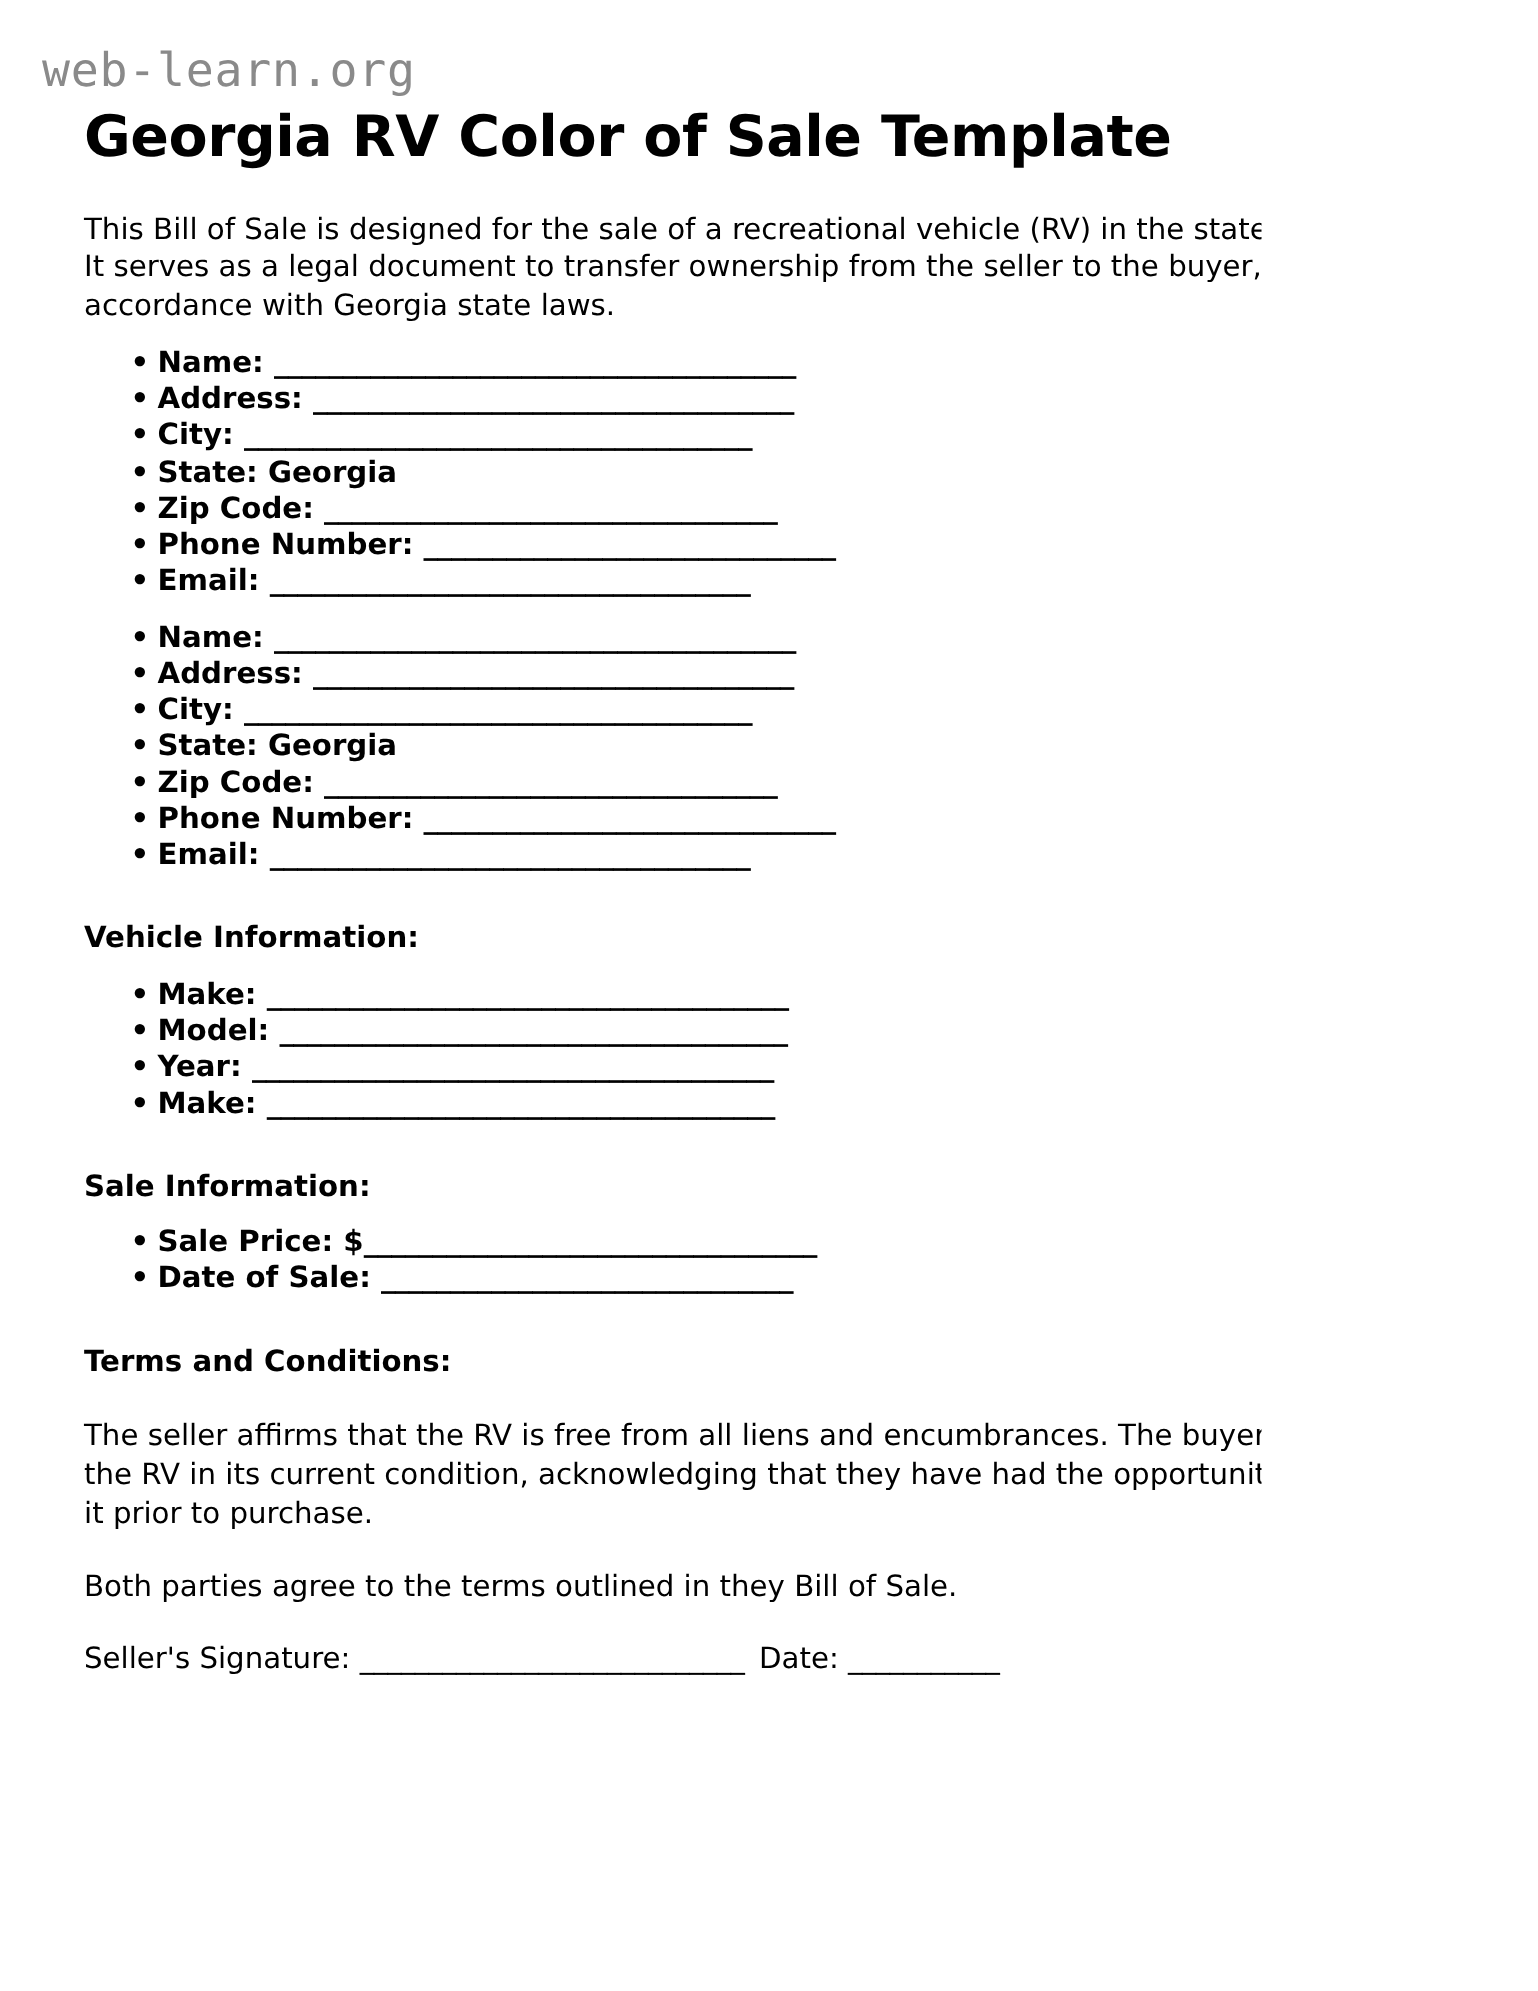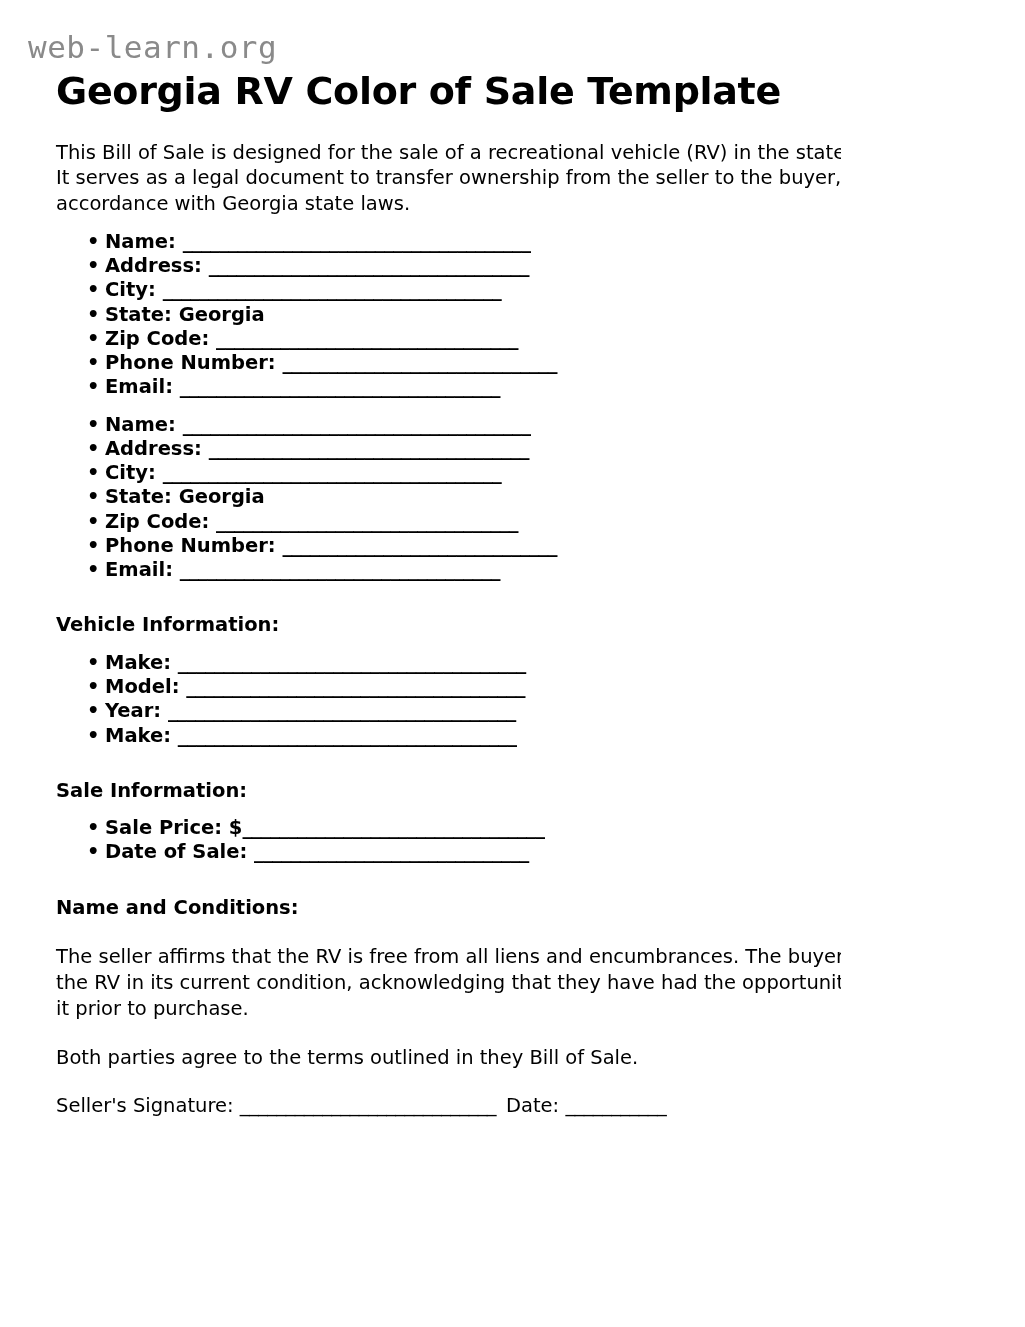--- a/index.html
+++ b/index.html
@@ -126,20 +126,20 @@
       <li><span>Year: </span><span class="blank">______________________________________</span></li>
       <li><span>Make: </span><span class="blank">_____________________________________</span></li>
     </ul>
 
     <h2 class="section-heading">Sale Information:</h2>
     <ul class="field-list">
       <li><span>Sale Price: $</span><span class="blank">_________________________________</span></li>
       <li><span>Date of Sale: </span><span class="blank">______________________________</span></li>
     </ul>
 
-    <h2 class="section-heading">Name and Conditions:</h2>
+    <h2 class="section-heading">Terms and Conditions:</h2>
     <p class="para">The seller affirms that the RV is free from all liens and encumbrances. The buyer accepts the RV in its current condition, acknowledging that they have had the opportunity to inspect it prior to purchase.</p>
     <p class="para">Both parties agree to the terms outlined in they Bill of Sale.</p>
 
     <div class="sig-line"><span>Seller's Signature: </span><span class="blank">____________________________</span><span class="sig-gap"></span><span>Date: </span><span class="blank">___________</span></div>
 
   </div>
 </div>
 
 </body></html>

